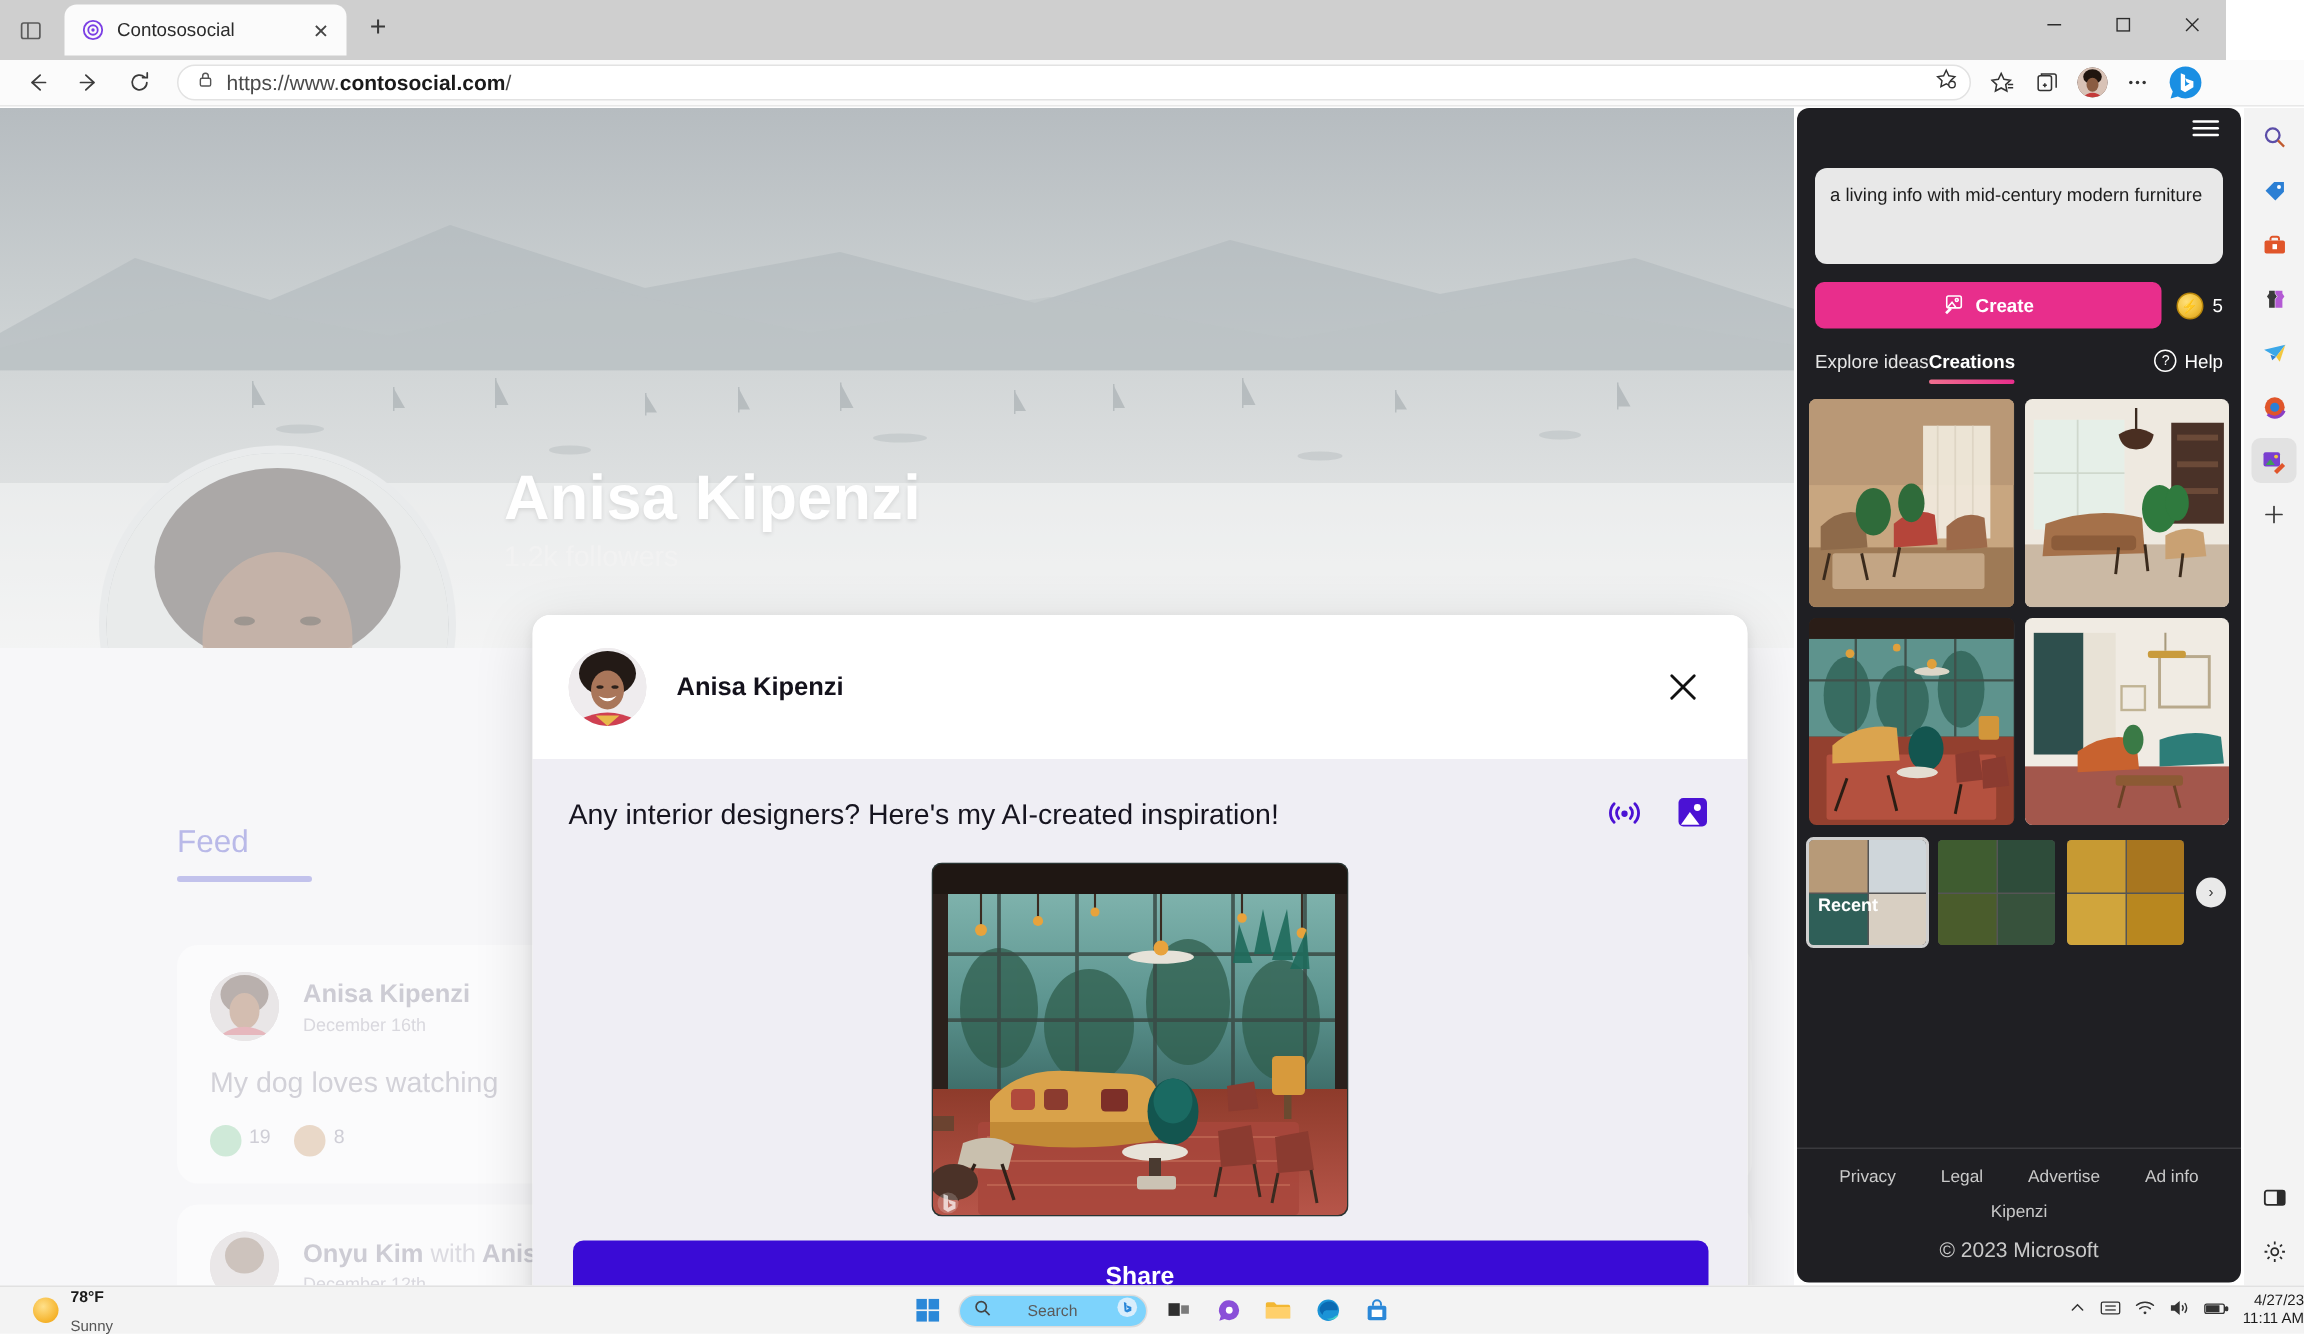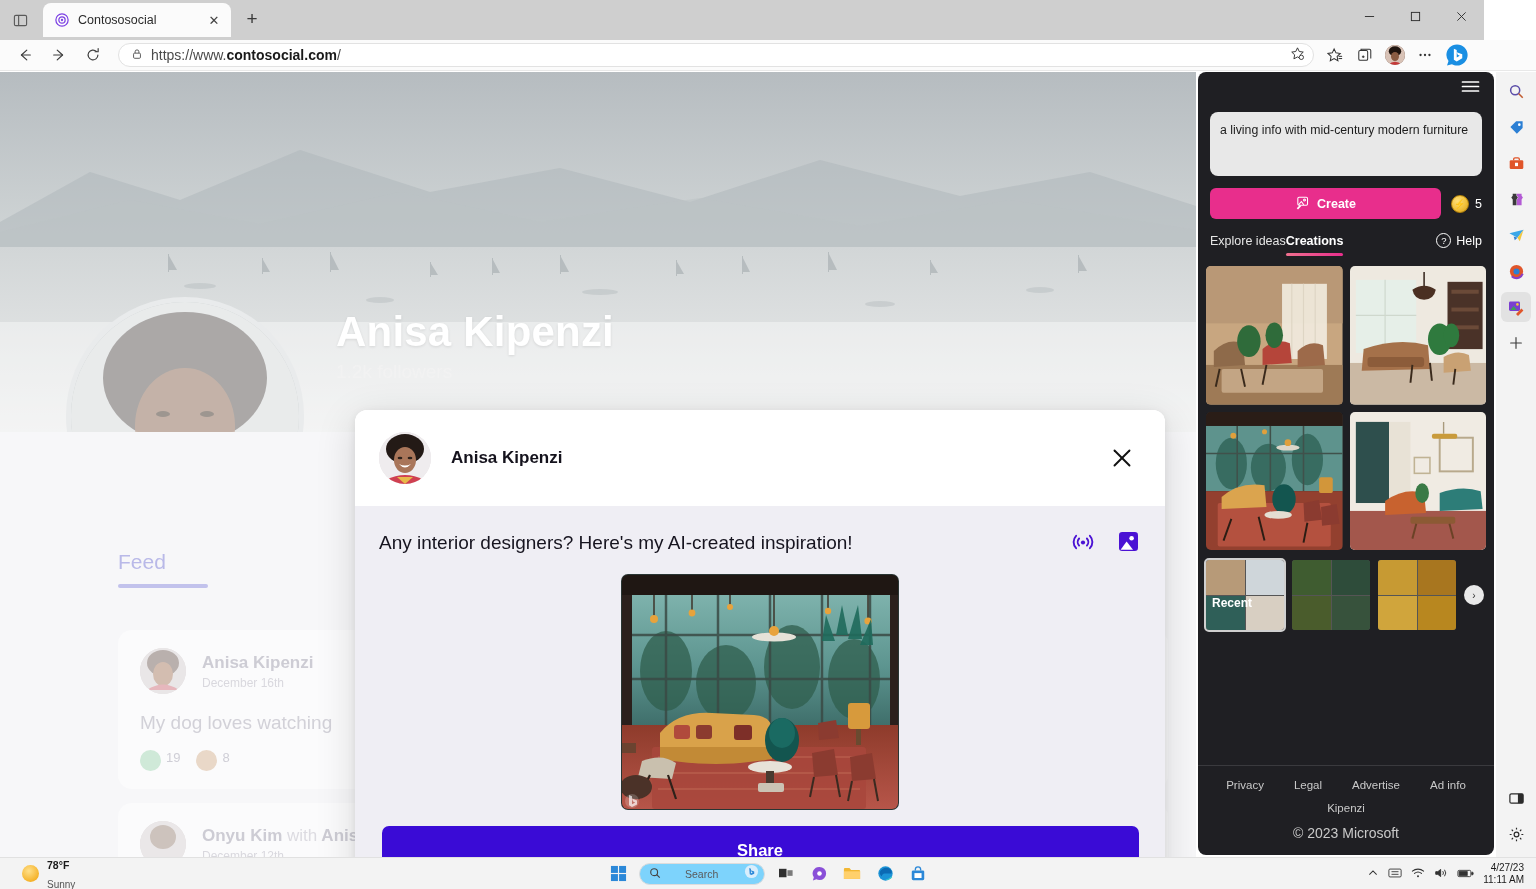--- a/index.html
+++ b/index.html
@@ -314,21 +314,21 @@
     width: 24px; height: 24px; display: flex; align-items: center; justify-content: center;
     border-radius: 4px;
   }
   .tb-search {
     width: 126px; height: 22px; border-radius: 11px; background: #7dd3fc;
     border: 1px solid #dcdcdc; display: flex; align-items: center; gap: 24px;
     padding: 0 5px 0 9px;
   }
   .tb-search-txt { font-size: 10.5px; color: #5a5a5a; flex: 1; }
   .tb-right {
-    margin-left: auto; display: flex; align-items: center; gap: 9px; padding-right: 12px;
+    margin-left: auto; display: flex; align-items: center; gap: 9px; 
   }
   .tb-clock { text-align: right; line-height: 1.2; }
   .tb-clock div { font-size: 10px; color: #1b1b1b; }
 </style>
 </head>
 <body>
 
 <div class="window">
 
   <div class="tabstrip">

